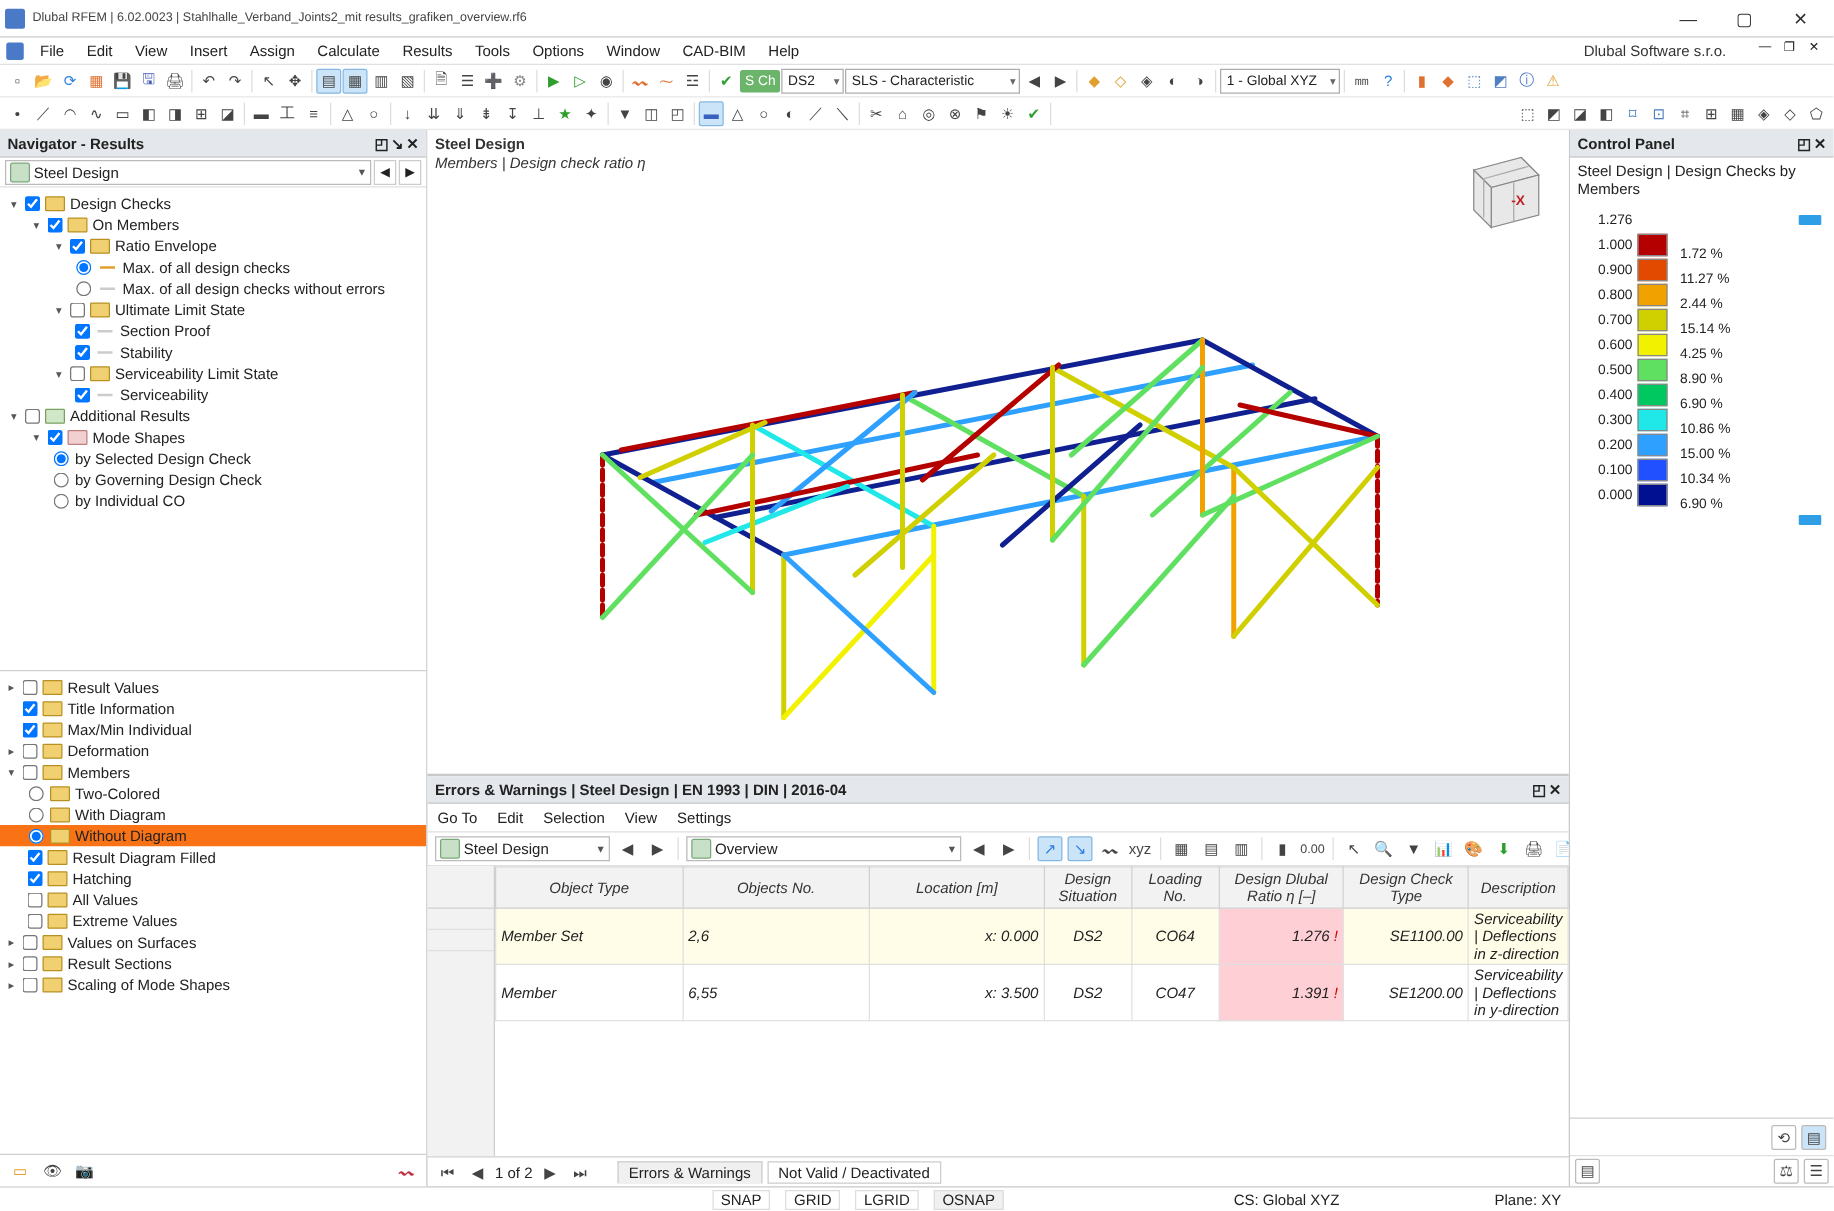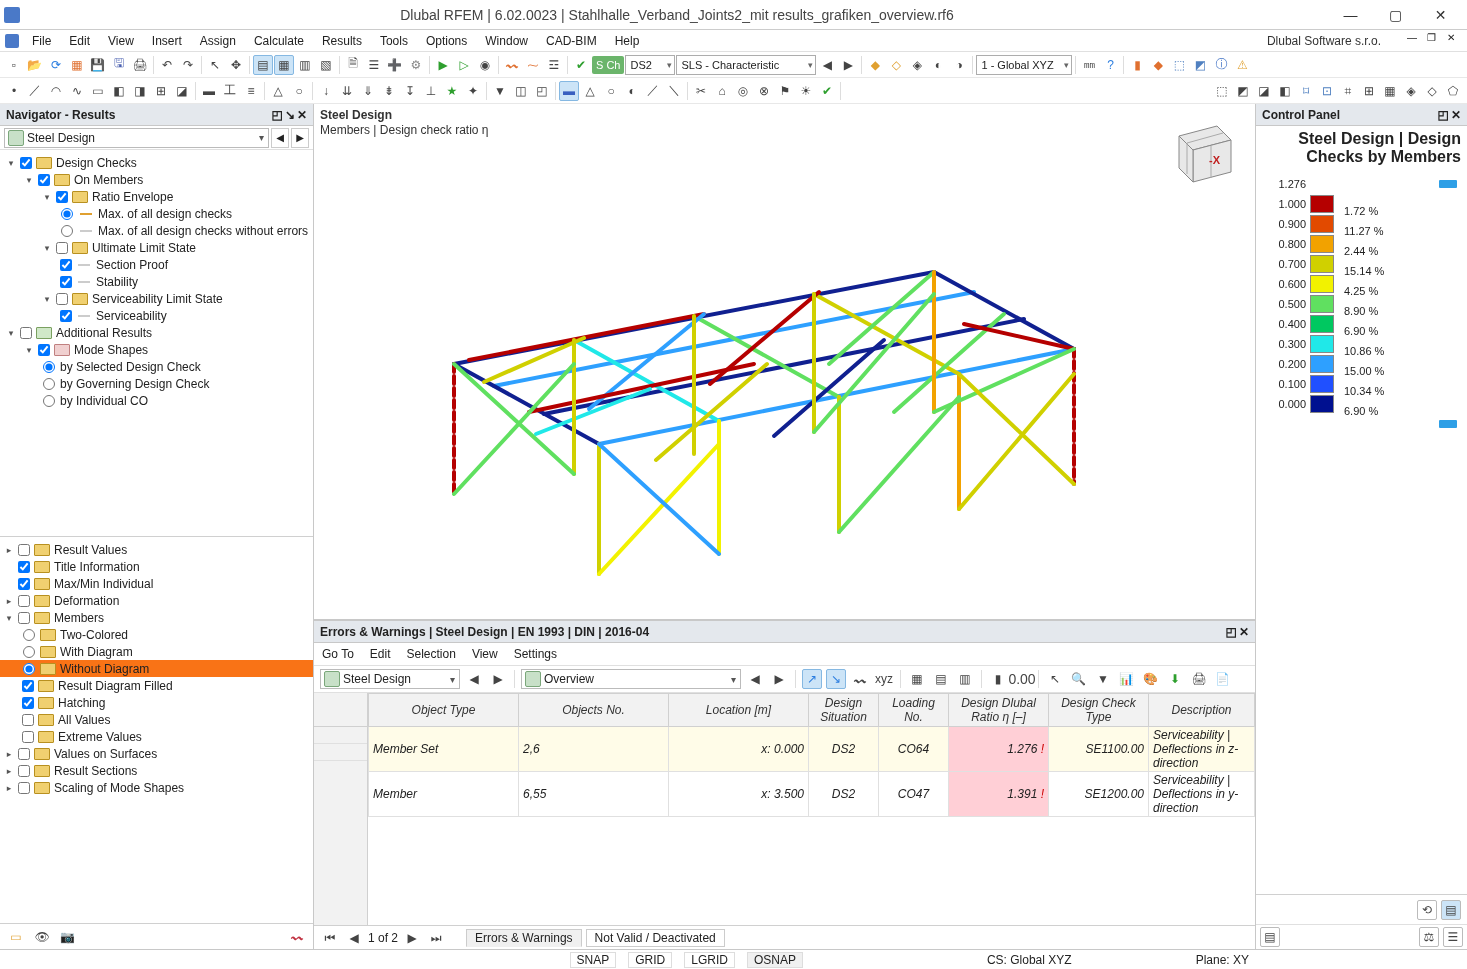--- a/index.html
+++ b/index.html
@@ -1,38 +1,38 @@
 <!DOCTYPE html>
 <html><head>
 <meta charset="utf-8">
 <style>
   * { box-sizing: border-box; margin: 0; padding: 0; font-family: "Segoe UI", Tahoma, sans-serif; }
   body { width: 1467px; height: 969px; background:#fff; font-size:12px; color:#222; overflow:hidden; user-select:none; }
   
   .titlebar { height:30px; display:flex; align-items:center; border-bottom:1px solid #ccc; background:#fff; padding:0 4px; }
   .titlebar .app-icon { width:16px; height:16px; background:#4a79c8; border-radius:2px; margin-right:6px; }
-  .titlebar .title { flex:1; font-size:14px; color:#444;text-align:center; }
+  .titlebar .title { flex:1; font-size:10px; color:#444; }
   .titlebar .winbtn { width:45px; height:28px; display:flex; align-items:center; justify-content:center; font-size:14px; color:#333; }
   
   .menubar { height:22px; display:flex; align-items:center; gap:2px; padding:0 2px; border-bottom:1px solid #e0e0e0; }
   .menubar .menu-icon-cell { width:20px; height:18px; display:flex; align-items:center; justify-content:center; }
   .menubar .menuitem { padding:2px 8px; font-size:12px; color:#222; }
   .menubar .right { margin-left:auto; font-size:12px; color:#333; padding-right:24px; }
   
   .toolbar-row { height:26px; display:flex; align-items:center; gap:1px; padding:0 4px; border-bottom:1px solid #e8e8e8; overflow:hidden; }
   .tbtn { width:20px; height:20px; border:1px solid transparent; border-radius:2px; display:flex; align-items:center; justify-content:center; font-size:12px; color:#444; flex:none; }
   .tbtn.active { background:#cce4f7; border-color:#85b8e2; }
   .tsep { width:1px; height:18px; background:#ddd; margin:0 2px; flex:none; }
   .tcombo { height:20px; border:1px solid #adadad; background:#fff; padding:0 14px 0 4px; font-size:11px; display:flex; align-items:center; min-width:40px; position:relative; flex:none;}
   .tcombo::after { content:"▾"; position:absolute; right:3px; font-size:9px; color:#666; }
   .tbadge { height:18px; background:#6bb56b; color:#fff; padding:0 4px; font-size:11px; display:flex; align-items:center; border-radius:2px; flex:none;}
   
   .body { display:flex; height:calc(100% - 30px - 22px - 26px - 26px - 20px); }
   
-  .navigator { width:314px; border-right:1px solid #c8c8c8; display:flex; flex-direction:column; background:#fff; }
+  .navigator { width:342px; border-right:1px solid #c8c8c8; display:flex; flex-direction:column; background:#fff; }
   .panel-header { height:22px; background:#e4e8ed; display:flex; align-items:center; padding:0 6px; font-weight:600; font-size:12px; gap:6px; border-bottom:1px solid #c8c8c8;}
   .panel-header .right-icons { margin-left:auto; display:flex; gap:2px; }
   .nav-combo { height:24px; display:flex; align-items:center; padding:0 4px; border-bottom:1px solid #e0e0e0; }
   .nav-combo .combo { flex:1; border:1px solid #bbb; height:20px; padding:0 18px 0 22px; font-size:12px; position:relative; display:flex; align-items:center; }
   .nav-combo .combo::before { content:""; width:14px; height:14px; background:#c8e0c8; border:1px solid #7ba77b; position:absolute; left:3px; border-radius:2px; }
   .nav-combo .combo::after { content:"▾"; position:absolute; right:4px; font-size:10px; color:#555; }
   .nav-combo .arrow { width:18px; height:20px; border:1px solid #ccc; display:flex; align-items:center; justify-content:center; margin-left:2px; font-size:10px;}
   .tree { flex:1; overflow:auto; padding:4px 2px; font-size:12px; }
   .tree .row { display:flex; align-items:center; height:17px; gap:4px; padding-left:4px; white-space:nowrap;}
   .tree .indent { display:inline-block; width:14px; flex:none; }
@@ -40,21 +40,21 @@
   .tree input[type=checkbox]{ width:12px; height:12px; flex:none; }
   .tree input[type=radio]{ width:12px; height:12px; flex:none; margin:0 1px;}
   .tree .ic { width:16px; height:12px; flex:none; background:#f0d070; border:1px solid #b89020; border-radius:1px;}
   .tree .row.sel { background:#f97316; }
   .nav-lower { border-top:1px solid #d0d0d0; padding:4px 0; overflow:auto; height:258px;}
   .nav-tabs { height:26px; border-top:1px solid #d0d0d0; display:flex; align-items:center; gap:6px; padding:0 6px; }
   
   .center { flex:1; display:flex; flex-direction:column; min-width:0; }
   .view { height:516px; background:#fff; border-bottom:1px solid #c8c8c8; position:relative; overflow:hidden;}
   .view .hdr { position:absolute; top:4px; left:6px; font-size:12px; color:#333; line-height:15px; font-weight:600;}
-  .view .hdr .sub { font-weight:400; }
+  .view .hdr .sub { font-weight:400;font-style:italic; }
   .view .footer { position:absolute; bottom:6px; left:6px; font-size:12px; color:#333; line-height:15px;}
   .view svg.struct { position:absolute; left:60px; top:60px; }
   .cube { position:absolute; right:14px; top:6px; width:82px; height:82px; }
   
   .epanel { flex:1; display:flex; flex-direction:column; border-top:1px solid #c8c8c8; min-height:0;}
   .epanel .panel-header { background:#e4e8ed; }
   .esub { height:22px; display:flex; align-items:center; gap:16px; padding:0 8px; font-size:12px; }
   .etool { height:28px; display:flex; align-items:center; gap:4px; padding:0 6px; border-top:1px solid #e0e0e0; border-bottom:1px solid #e0e0e0;}
   .etool .combo2 { height:20px; border:1px solid #bbb; padding:0 18px 0 22px; font-size:12px; position:relative; display:flex; align-items:center; min-width:140px;}
   .etool .combo2::before { content:""; width:14px; height:14px; background:#c8e0c8; border:1px solid #7ba77b; position:absolute; left:3px; border-radius:2px; }
@@ -68,21 +68,21 @@
   table.egrid td.warn { background:#ffcfd6; }
   .gridwrap { display:flex; flex:1; min-height:0;font-style:italic;}
   .gridrownum { width:54px; background:#f2f2f2; border-right:1px solid #d0d0d0;}
   .gridrownum div { height:17px; border-bottom:1px solid #e0e0e0; }
   .gridrownum .hdrcell { height:34px; border-bottom:1px solid #d0d0d0;}
   .epager { height:24px; border-top:1px solid #d0d0d0; display:flex; align-items:center; gap:4px; padding:0 6px; font-size:12px; }
   .etab { border:1px solid #ccc; padding:1px 8px; background:#fff; }
   .etab.active{ background:#f0f0f0; border-bottom-color:#f0f0f0;}
   
   .cpanel { width:212px; border-left:1px solid #c8c8c8; display:flex; flex-direction:column;}
-  .cpanel .subtitle { padding:4px 6px; font-size:16px; font-weight:700; text-align:right;}
+  .cpanel .subtitle { padding:4px 6px; font-size:12px; font-weight:400; text-align:left;}
   .legend { flex:1; padding:4px 10px; }
   .legend .lrow { display:flex; align-items:center; height:20px; font-size:11px; gap:4px;}
   .legend .val { width:40px; text-align:right; }
   .legend .sw { width:24px; height:18px; border:1px solid #888; }
   .legend .pct { flex:1; text-align:left; padding-left:6px;margin-top:13px;}
   .legend .slider { width:18px; height:8px; background:#2e9fe6; border-radius:1px;}
   .cpanel .cfoot { height:30px; border-top:1px solid #d0d0d0; display:flex; align-items:center; justify-content:flex-end; gap:4px; padding:0 6px;}
   
   .status { height:20px; border-top:1px solid #c8c8c8; display:flex; align-items:center; font-size:12px; padding:0 6px; gap:12px;}
   .status .cell { border:1px solid #ddd; padding:0 6px; height:16px; display:flex; align-items:center;}
@@ -583,21 +583,21 @@
         <div class="tbtn active" style="color:#2e7fe0">↗</div>
         <div class="tbtn active" style="color:#2e7fe0">↘</div>
         <div class="tbtn">〰</div>
         <div class="tbtn">xyz</div>
         <div class="tsep"></div>
         <div class="tbtn">▦</div>
         <div class="tbtn">▤</div>
         <div class="tbtn">▥</div>
         <div class="tsep"></div>
         <div class="tbtn">▮</div>
-        <div class="tbtn" style="font-size:14px">0.00</div>
+        <div class="tbtn" style="font-size:10px">0.00</div>
         <div class="tsep"></div>
         <div class="tbtn">↖</div>
         <div class="tbtn">🔍</div>
         <div class="tbtn">▼</div>
         <div class="tbtn">📊</div>
         <div class="tbtn">🎨</div>
         <div class="tbtn" style="color:#2e9f2e">⬇</div>
         <div class="tbtn">🖨</div>
         <div class="tbtn">📄</div>
       </div>

